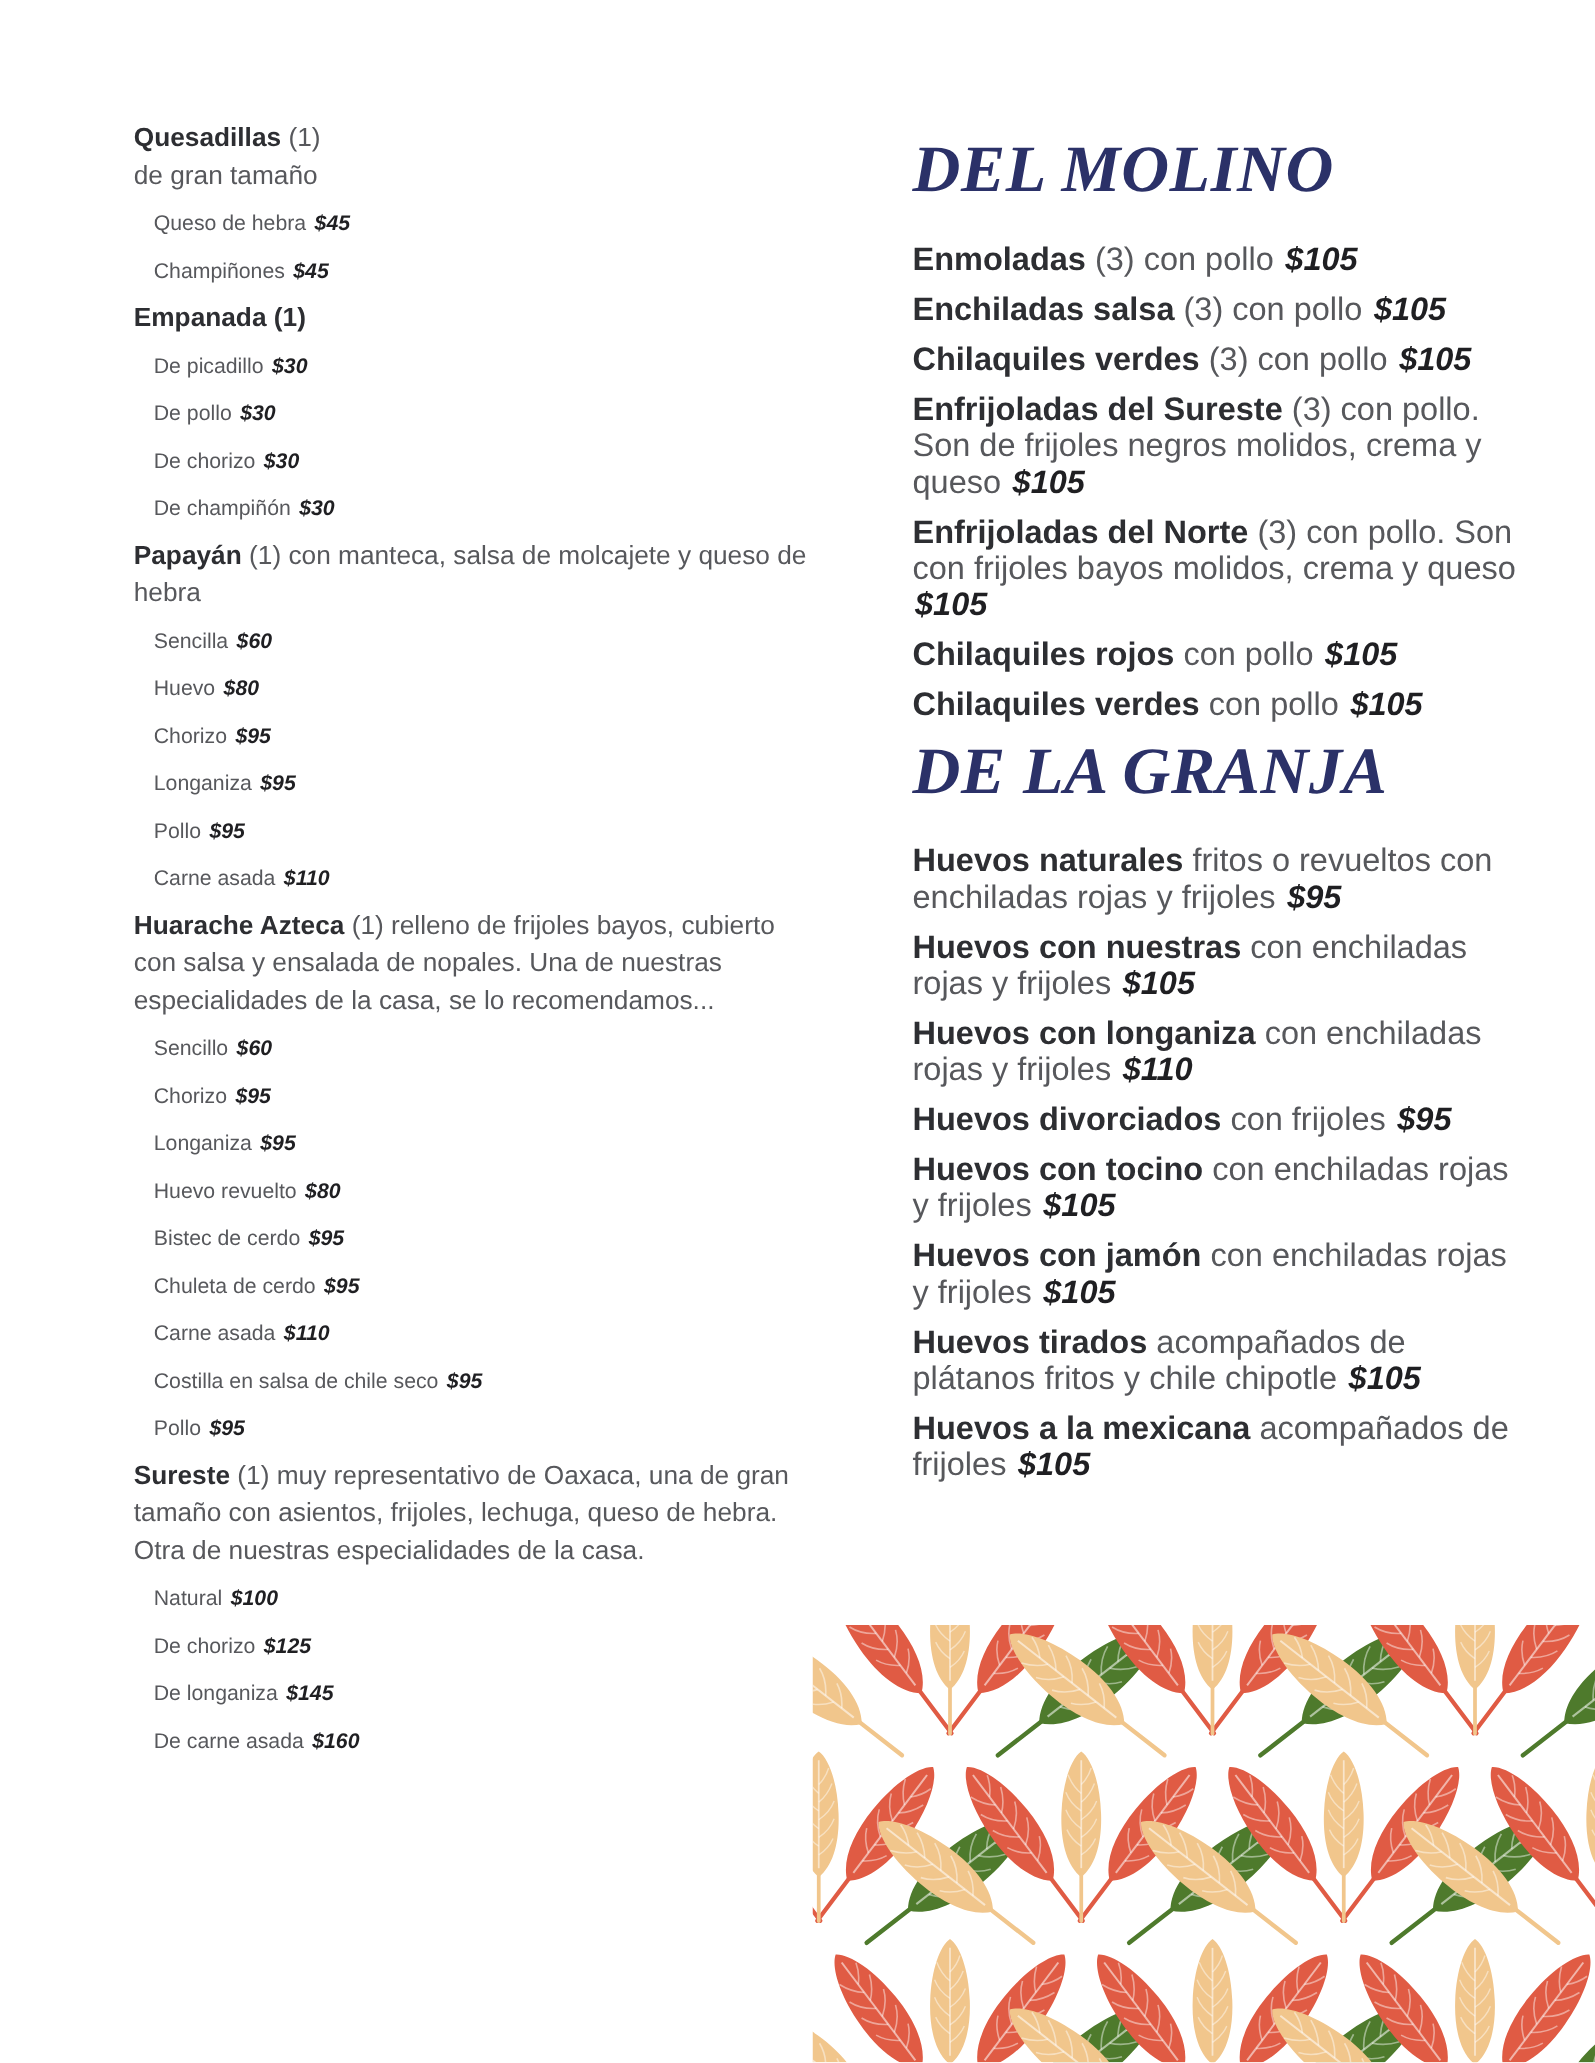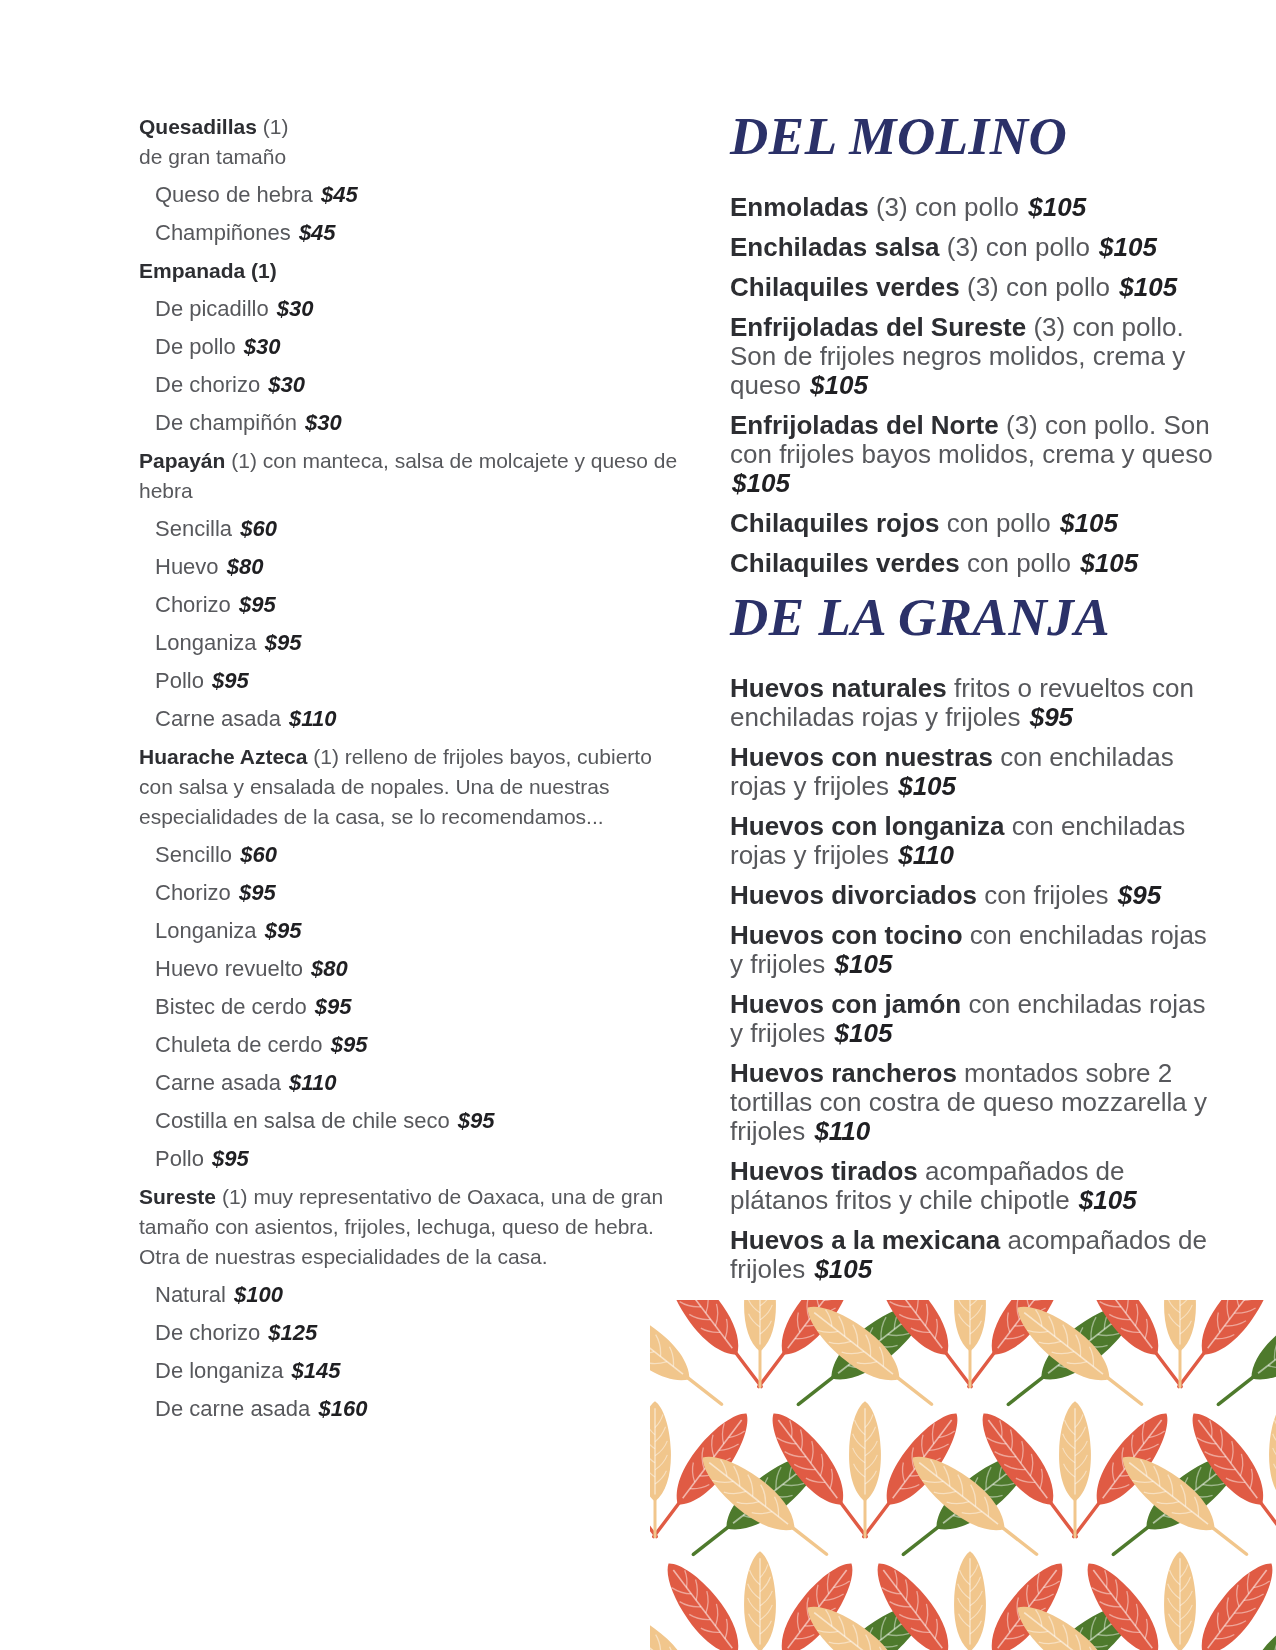--- a/index.html
+++ b/index.html
@@ -15,29 +15,29 @@
   html,body{margin:0;padding:0;}
   body{
     width:1276px;height:1650px;position:relative;overflow:hidden;
     background:var(--page-bg);
     font-family:"Liberation Sans", sans-serif;
     -webkit-font-smoothing:antialiased;
   }
   .page{position:absolute;inset:0;overflow:hidden;}
 
   
-  .col-left{position:absolute;left:107px;top:112px;width:545px;margin-left:32px;}
+  .col-left{position:absolute;left:107px;top:96px;width:545px;}
   .col-left .head{
     font-size:21px;line-height:30px;margin:0 0 8px;
     color:var(--text-regular);font-weight:400;
   }
   .col-left .nm{font-weight:700;color:var(--text-dark);}
   .col-left .ds-block{display:block;}
   .col-left .item{
-    font-size:22px;line-height:30px;margin:0 0 8px;
+    font-size:17px;line-height:30px;margin:0 0 8px;
     padding-left:16px;color:var(--text-regular);
   }
   .price{
     font-weight:700;font-style:italic;color:var(--price-dark);
     margin-left:2px;
   }
 
   
   .col-right{position:absolute;left:730px;top:108px;width:490px;}
   .r-heading{
@@ -128,21 +128,20 @@
     <p class="ritem"><span class="nm">Chilaquiles verdes</span> <span>con pollo</span> <span class="price">$105</span></p>
 
     <h1 class="r-heading second">DE LA GRANJA</h1>
 
     <p class="ritem"><span class="nm">Huevos naturales</span> <span>fritos o revueltos con enchiladas rojas y frijoles</span> <span class="price">$95</span></p>
     <p class="ritem"><span class="nm">Huevos con nuestras</span> <span>con enchiladas rojas y frijoles</span> <span class="price">$105</span></p>
     <p class="ritem"><span class="nm">Huevos con longaniza</span> <span>con enchiladas rojas y frijoles</span> <span class="price">$110</span></p>
     <p class="ritem"><span class="nm">Huevos divorciados</span> <span>con frijoles</span> <span class="price">$95</span></p>
     <p class="ritem"><span class="nm">Huevos con tocino</span> <span>con enchiladas rojas y frijoles</span> <span class="price">$105</span></p>
     <p class="ritem"><span class="nm">Huevos con jamón</span> <span>con enchiladas rojas y frijoles</span> <span class="price">$105</span></p>
-    <p class="ritem"><span class="nm">Huevos rancheros</span> <span>montados sobre 2 tortillas con costra de queso mozzarella y frijoles</span> <span class="price">$110</span></p>
     <p class="ritem"><span class="nm">Huevos tirados</span> <span>acompañados de plátanos fritos y chile chipotle</span> <span class="price">$105</span></p>
     <p class="ritem"><span class="nm">Huevos a la mexicana</span> <span>acompañados de frijoles</span> <span class="price">$105</span></p>
 
   </div>
 
   <div class="pattern-wrap">
     <svg width="626" height="350" viewBox="0 0 626 350" xmlns="http://www.w3.org/2000/svg">
       <defs>
         <g id="leaf">
           <path d="M0,2 L0,-40" stroke="currentColor" stroke-width="3.4" fill="none" stroke-linecap="round"></path>

